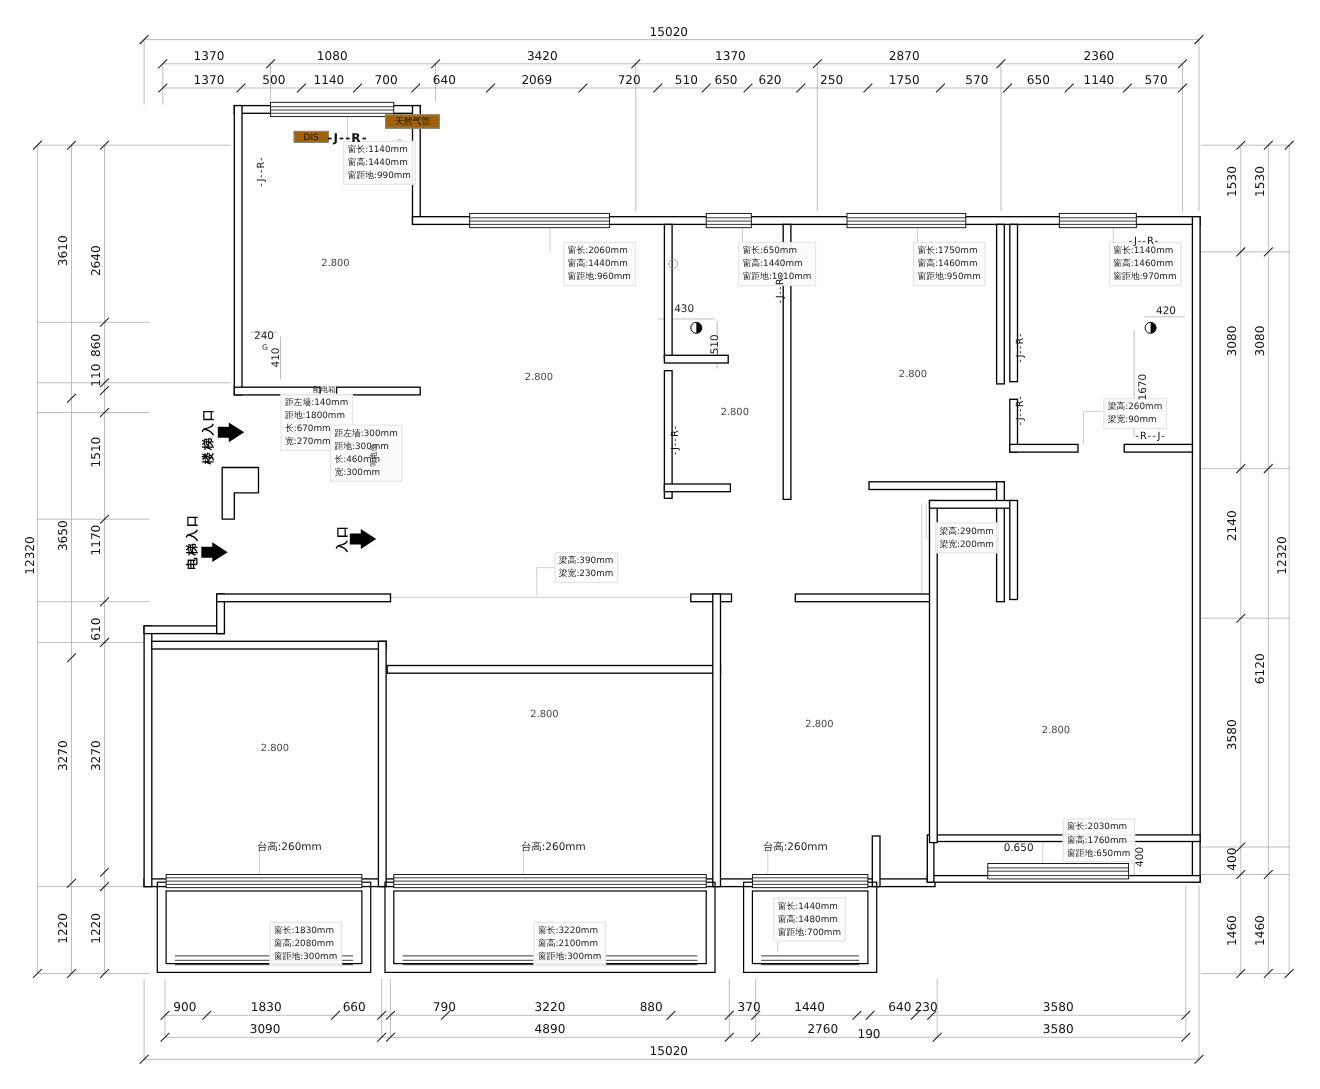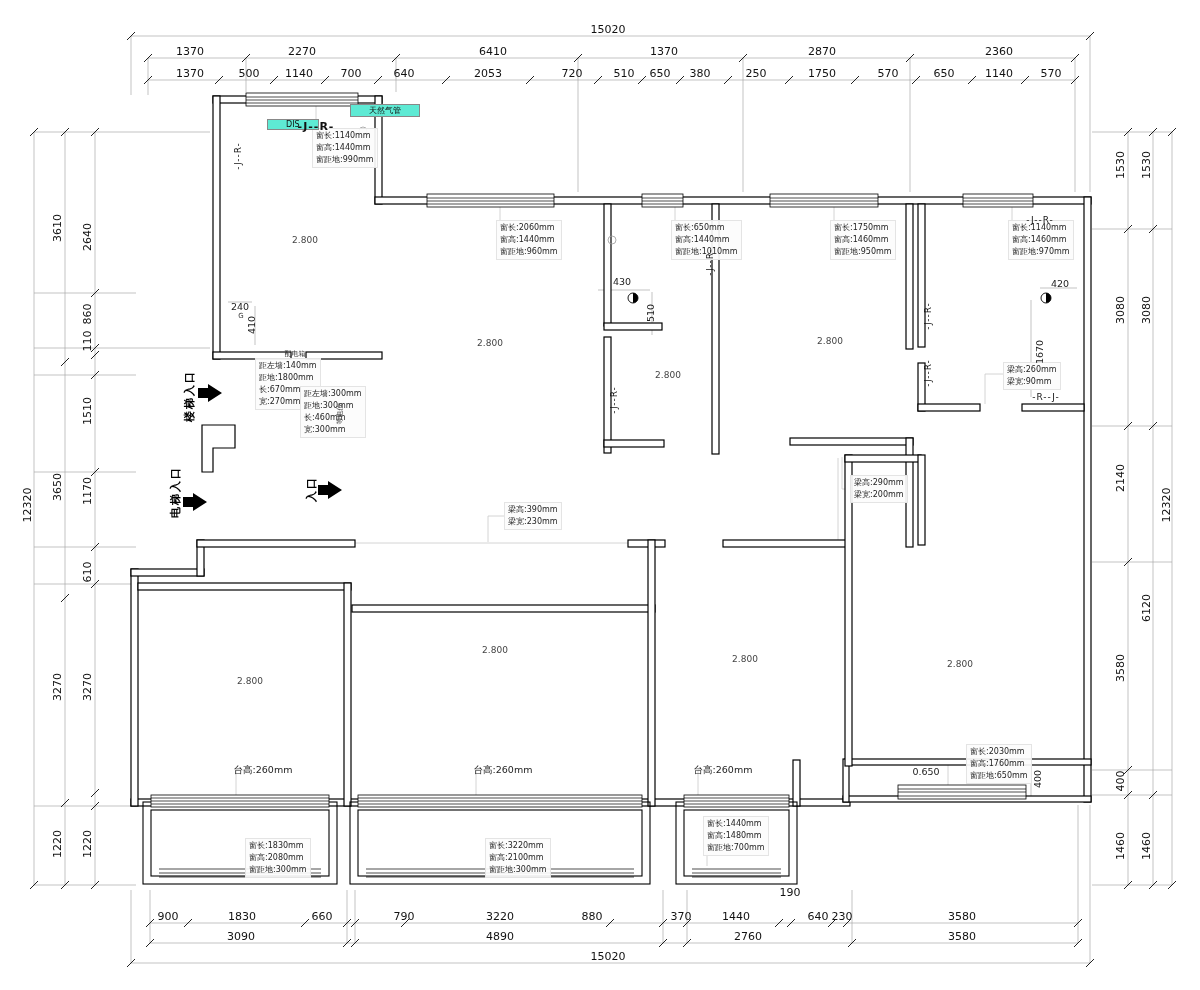--- a/index.html
+++ b/index.html
@@ -15,22 +15,22 @@
   .sdimv{position:absolute;font-size:9.5px;color:#222;white-space:nowrap;
        transform:translate(-50%,-50%) rotate(-90deg);}
   .ann{position:absolute;font-size:8px;line-height:1.5;color:#222;white-space:nowrap;
        background:rgba(252,252,252,.92);border:1px solid #e4e4e4;padding:1px 3px;}
   .h28{position:absolute;font-size:9px;color:#444;transform:translate(-50%,-50%);}
   .vlabel{position:absolute;font-size:9px;letter-spacing:1px;color:#111;white-space:nowrap;
        transform:translate(-50%,-50%) rotate(-90deg);}
   .hlabel{position:absolute;font-size:9px;letter-spacing:1px;color:#111;white-space:nowrap;
        transform:translate(-50%,-50%);}
   .jr-big{font-size:11px;font-weight:bold;}
-  .boxlabel{position:absolute;font-size:8px;color:#111;background:#5eead4;border:1px solid #888;
-       padding:0 18px;white-space:nowrap;}
+  .boxlabel{position:absolute;font-size:8px;color:#111;background:#a16207;border:1px solid #888;
+       padding:0 8px;white-space:nowrap;}
   .entr{position:absolute;font-size:11px;font-weight:bold;color:#000;letter-spacing:2px;
        white-space:nowrap;transform:translate(-50%,-50%) rotate(-90deg);}
   .tiny{position:absolute;font-size:7px;color:#333;white-space:nowrap;transform:translate(-50%,-50%);}
   .tinyv{position:absolute;font-size:7px;color:#333;white-space:nowrap;
        transform:translate(-50%,-50%) rotate(-90deg);}
 </style>
 </head>
 <body>
 
 <div id="plan">
@@ -222,51 +222,51 @@
       <path d="M1046,293 a5,5 0 0 1 0,10 z" fill="#000"></path>
     </g>
     <path d="M198,388 h10 v-4 l14,9 -14,9 v-4 h-10 z" fill="#000"></path>
     <path d="M183,497 h10 v-4 l14,9 -14,9 v-4 h-10 z" fill="#000"></path>
     <path d="M318,485 h10 v-4 l14,9 -14,9 v-4 h-10 z" fill="#000"></path>
   </g>
 </svg>
 
 <span class="dim" style="left:608px;top:29px">15020</span>
 <span class="dim" style="left:190px;top:51px">1370</span>
-<span class="dim" style="left:302px;top:51px">2270</span>
-<span class="dim" style="left:493px;top:51px">6410</span>
+<span class="dim" style="left:302px;top:51px">1080</span>
+<span class="dim" style="left:493px;top:51px">3420</span>
 <span class="dim" style="left:664px;top:51px">1370</span>
 <span class="dim" style="left:822px;top:51px">2870</span>
 <span class="dim" style="left:999px;top:51px">2360</span>
 <span class="dim" style="left:190px;top:73px">1370</span>
 <span class="dim" style="left:249px;top:73px">500</span>
 <span class="dim" style="left:299px;top:73px">1140</span>
 <span class="dim" style="left:351px;top:73px">700</span>
 <span class="dim" style="left:404px;top:73px">640</span>
-<span class="dim" style="left:488px;top:73px">2053</span>
+<span class="dim" style="left:488px;top:73px">2069</span>
 <span class="dim" style="left:572px;top:73px">720</span>
 <span class="dim" style="left:624px;top:73px">510</span>
 <span class="dim" style="left:660px;top:73px">650</span>
-<span class="dim" style="left:700px;top:73px">380</span>
+<span class="dim" style="left:700px;top:73px">620</span>
 <span class="dim" style="left:756px;top:73px">250</span>
 <span class="dim" style="left:822px;top:73px">1750</span>
 <span class="dim" style="left:888px;top:73px">570</span>
 <span class="dim" style="left:944px;top:73px">650</span>
 <span class="dim" style="left:999px;top:73px">1140</span>
 <span class="dim" style="left:1051px;top:73px">570</span>
 
 <span class="dim" style="left:168px;top:916px">900</span>
 <span class="dim" style="left:242px;top:916px">1830</span>
 <span class="dim" style="left:322px;top:916px">660</span>
 <span class="dim" style="left:404px;top:916px">790</span>
 <span class="dim" style="left:500px;top:916px">3220</span>
 <span class="dim" style="left:592px;top:916px">880</span>
 <span class="dim" style="left:681px;top:916px">370</span>
 <span class="dim" style="left:736px;top:916px">1440</span>
-<span class="dim" style="left:790px;top:892px">190</span>
+<span class="dim" style="left:790px;top:940px">190</span>
 <span class="dim" style="left:818px;top:916px">640</span>
 <span class="dim" style="left:842px;top:916px">230</span>
 <span class="dim" style="left:962px;top:916px">3580</span>
 <span class="dim" style="left:241px;top:936px">3090</span>
 <span class="dim" style="left:500px;top:936px">4890</span>
 <span class="dim" style="left:748px;top:936px">2760</span>
 <span class="dim" style="left:962px;top:936px">3580</span>
 <span class="dim" style="left:608px;top:956px">15020</span>
 
 <span class="dimv" style="left:27px;top:505px">12320</span>
@@ -293,21 +293,21 @@
 <span class="dimv" style="left:1146px;top:310px">3080</span>
 <span class="dimv" style="left:1146px;top:608px">6120</span>
 <span class="dimv" style="left:1146px;top:846px">1460</span>
 <span class="dimv" style="left:1166px;top:505px">12320</span>
 
 <div class="ann" style="left:312px;top:128px">
   <div>窗长:1140mm</div>
   <div>窗高:1440mm</div>
   <div>窗距地:990mm</div>
 </div>
-<div class="ann" style="left:496px;top:220px">
+<div class="ann" style="left:512px;top:220px">
   <div>窗长:2060mm</div>
   <div>窗高:1440mm</div>
   <div>窗距地:960mm</div>
 </div>
 <div class="ann" style="left:671px;top:220px">
   <div>窗长:650mm</div>
   <div>窗高:1440mm</div>
   <div>窗距地:1010mm</div>
 </div>
 <div class="ann" style="left:830px;top:220px">

